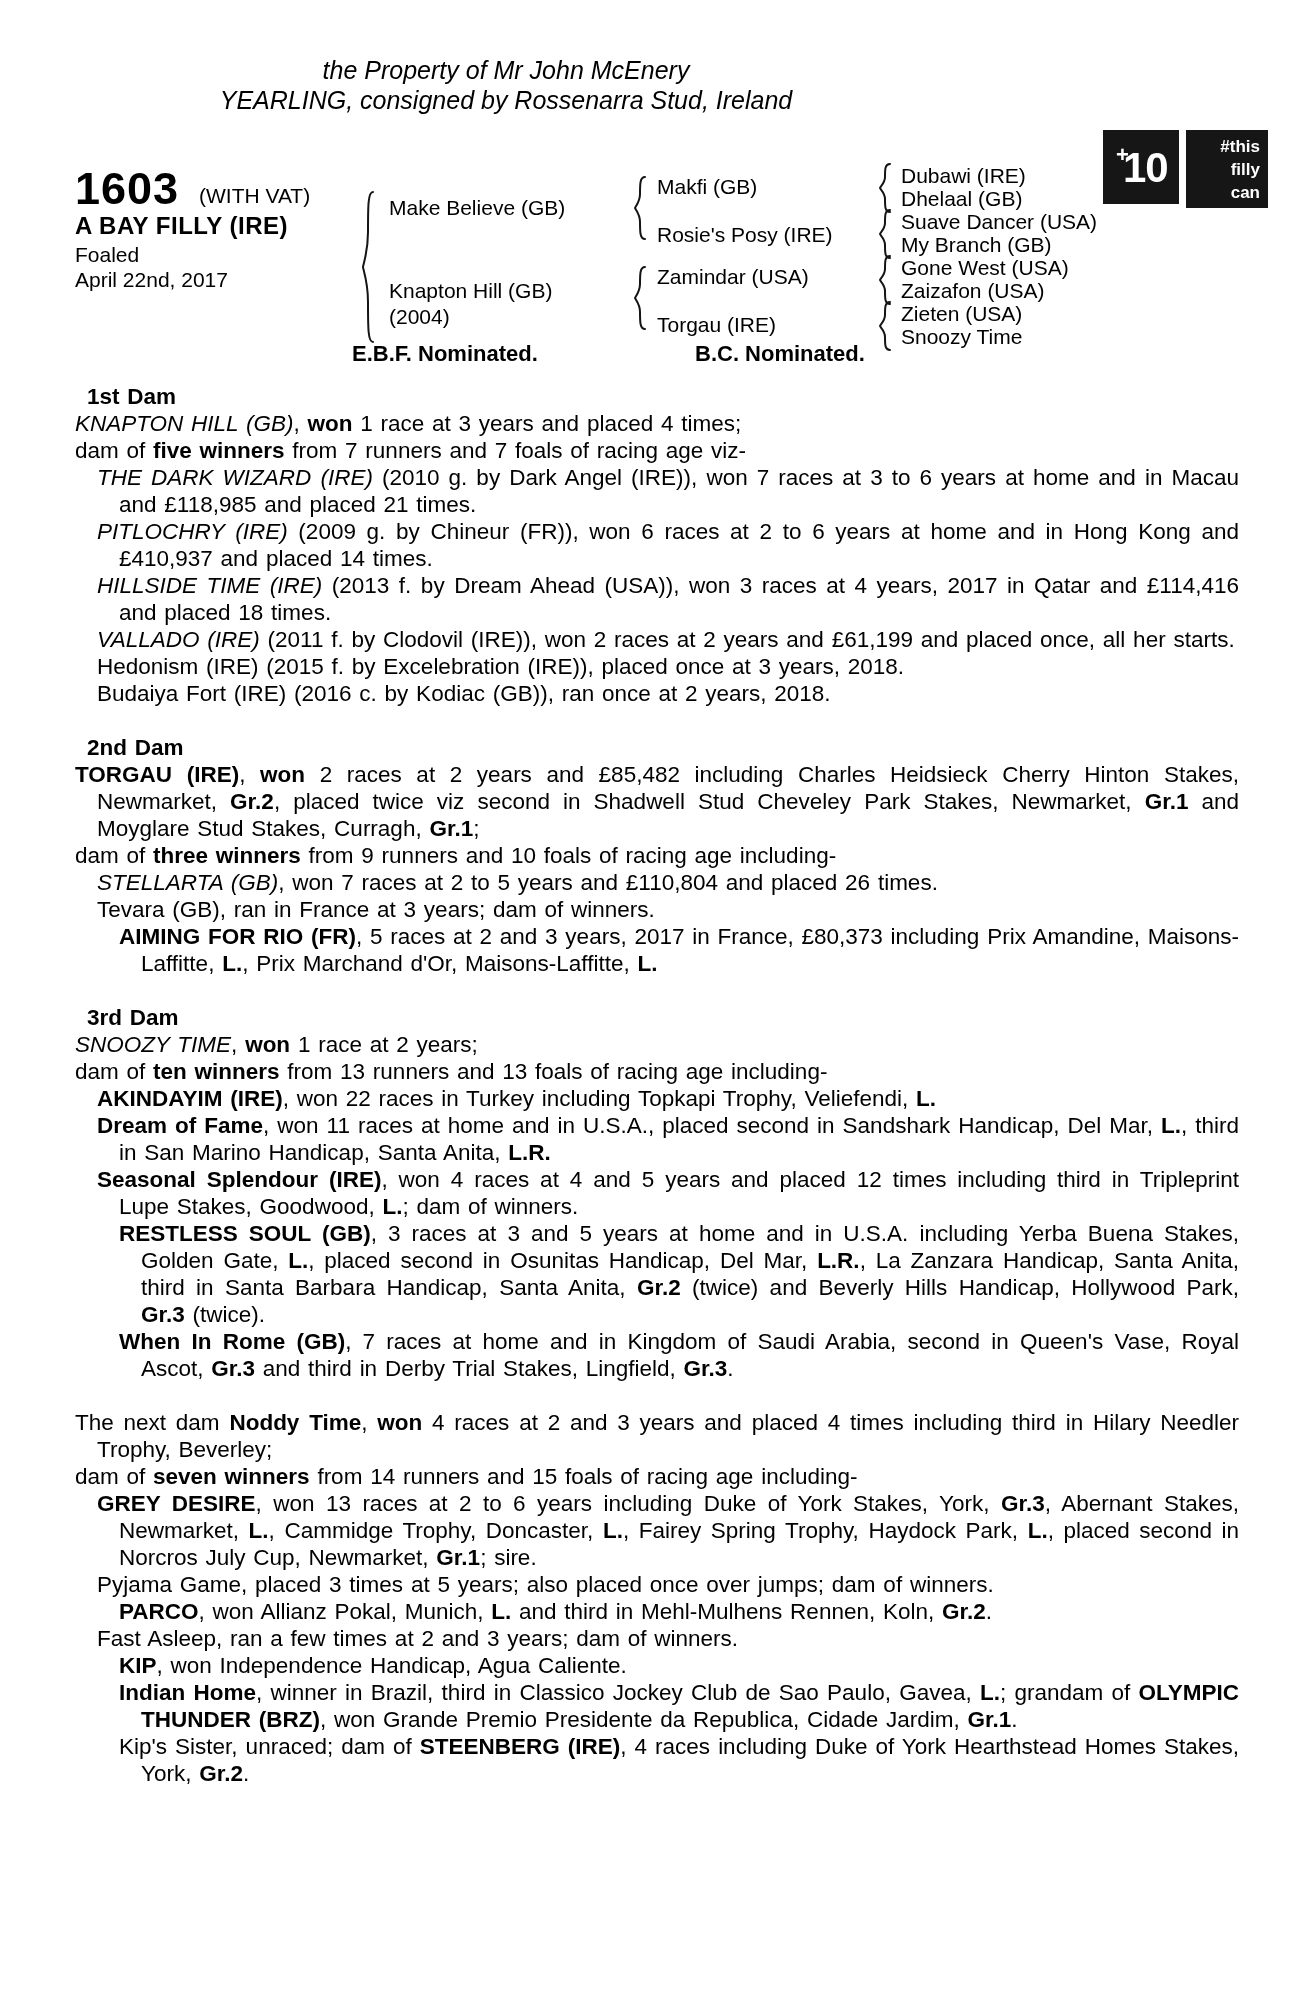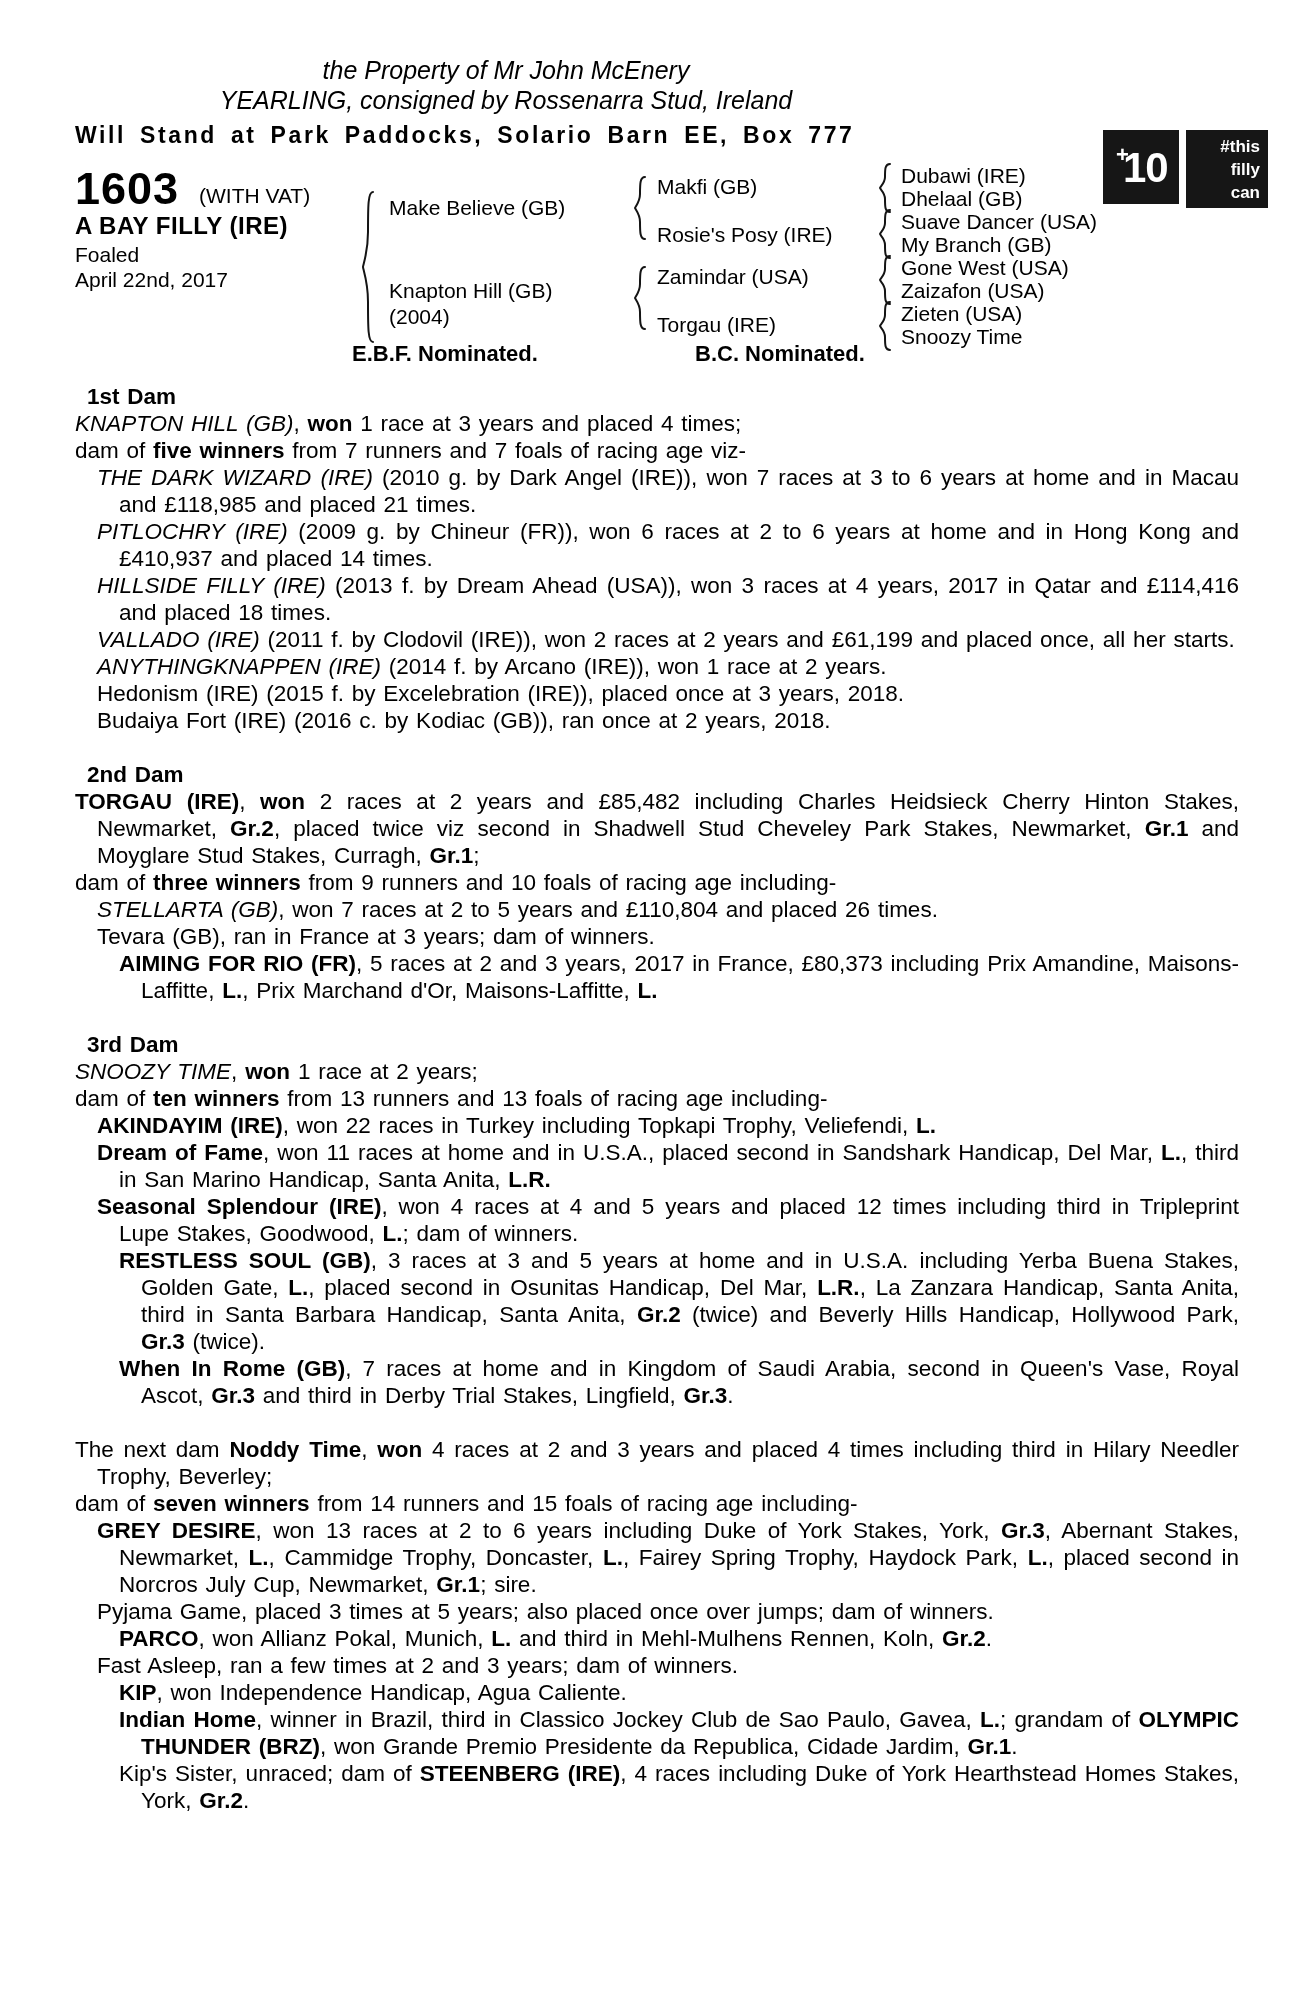--- a/index.html
+++ b/index.html
@@ -44,21 +44,20 @@
   .run-n { }
 </style>
 </head>
 <body>
 
 <div class="page">
 
   <div class="header">
     <div class="h-italic">the Property of Mr John McEnery</div>
     <div class="h-italic">YEARLING, consigned by Rossenarra Stud, Ireland</div>
-    <div class="h-stand">Will Stand at Park Paddocks, Solario Barn EE, Box 777</div>
   </div>
 
   <div class="badges">
     <div class="badge badge-ten">
       <span class="sup">+</span>
       <span class="num">10</span>
     </div>
     <div class="badge badge-filly">
       <div>#this</div>
       <div>filly</div>
@@ -135,23 +134,22 @@
     <div class="abs nom" style="left:620px; top:178px;">B.C. Nominated.</div>
   </div>
 
   <div class="textcol">
       <section class="dam-section">
         <div class="sec-head">1st Dam</div>
         <p class="para lvl0"><span class="run-i">KNAPTON HILL (GB)</span><span class="run-n">, </span><span class="run-b">won</span><span class="run-n"> 1 race at 3 years and placed 4 times;</span></p>
         <p class="para lvl0"><span class="run-n">dam of </span><span class="run-b">five winners</span><span class="run-n"> from 7 runners and 7 foals of racing age viz-</span></p>
         <p class="para lvl1"><span class="run-i">THE DARK WIZARD (IRE)</span><span class="run-n"> (2010 g. by Dark Angel (IRE)), won 7 races at 3 to 6 years at home and in Macau and £118,985 and placed 21 times.</span></p>
         <p class="para lvl1"><span class="run-i">PITLOCHRY (IRE)</span><span class="run-n"> (2009 g. by Chineur (FR)), won 6 races at 2 to 6 years at home and in Hong Kong and £410,937 and placed 14 times.</span></p>
-        <p class="para lvl1"><span class="run-i">HILLSIDE FILLY (IRE)</span><span class="run-n"> (2013 f. by Dream Ahead (USA)), won 3 races at 4 years, 2017 in Qatar and £114,416 and placed 18 times.</span></p>
+        <p class="para lvl1"><span class="run-i">HILLSIDE TIME (IRE)</span><span class="run-n"> (2013 f. by Dream Ahead (USA)), won 3 races at 4 years, 2017 in Qatar and £114,416 and placed 18 times.</span></p>
         <p class="para lvl1"><span class="run-i">VALLADO (IRE)</span><span class="run-n"> (2011 f. by Clodovil (IRE)), won 2 races at 2 years and £61,199 and placed once, all her starts.</span></p>
-        <p class="para lvl1"><span class="run-i">ANYTHINGKNAPPEN (IRE)</span><span class="run-n"> (2014 f. by Arcano (IRE)), won 1 race at 2 years.</span></p>
         <p class="para lvl1"><span class="run-n">Hedonism (IRE) (2015 f. by Excelebration (IRE)), placed once at 3 years, 2018.</span></p>
         <p class="para lvl1"><span class="run-n">Budaiya Fort (IRE) (2016 c. by Kodiac (GB)), ran once at 2 years, 2018.</span></p>
       </section>
       <section class="dam-section">
         <div class="sec-head">2nd Dam</div>
         <p class="para lvl0"><span class="run-b">TORGAU (IRE)</span><span class="run-n">, </span><span class="run-b">won</span><span class="run-n"> 2 races at 2 years and £85,482 including Charles Heidsieck Cherry Hinton Stakes, Newmarket, </span><span class="run-b">Gr.2</span><span class="run-n">, placed twice viz second in Shadwell Stud Cheveley Park Stakes, Newmarket, </span><span class="run-b">Gr.1</span><span class="run-n"> and Moyglare Stud Stakes, Curragh, </span><span class="run-b">Gr.1</span><span class="run-n">;</span></p>
         <p class="para lvl0"><span class="run-n">dam of </span><span class="run-b">three winners</span><span class="run-n"> from 9 runners and 10 foals of racing age including-</span></p>
         <p class="para lvl1"><span class="run-i">STELLARTA (GB)</span><span class="run-n">, won 7 races at 2 to 5 years and £110,804 and placed 26 times.</span></p>
         <p class="para lvl1"><span class="run-n">Tevara (GB), ran in France at 3 years; dam of winners.</span></p>
         <p class="para lvl2"><span class="run-b">AIMING FOR RIO (FR)</span><span class="run-n">, 5 races at 2 and 3 years, 2017 in France, £80,373 including Prix Amandine, Maisons-Laffitte, </span><span class="run-b">L.</span><span class="run-n">, Prix Marchand d'Or, Maisons-Laffitte, </span><span class="run-b">L.</span></p>

